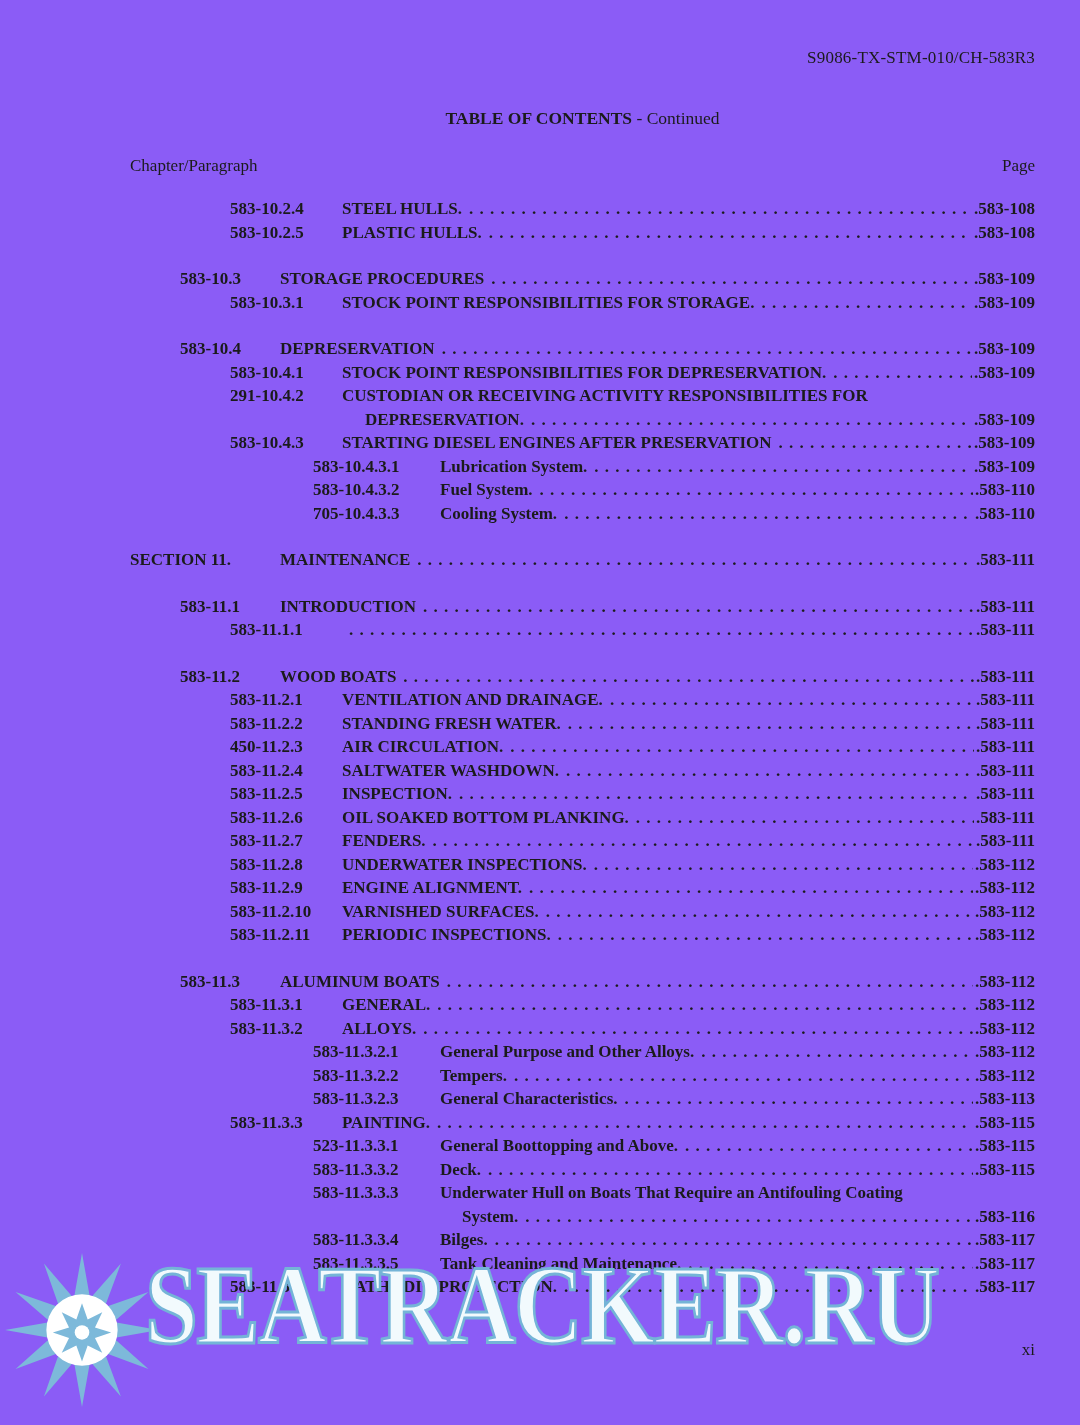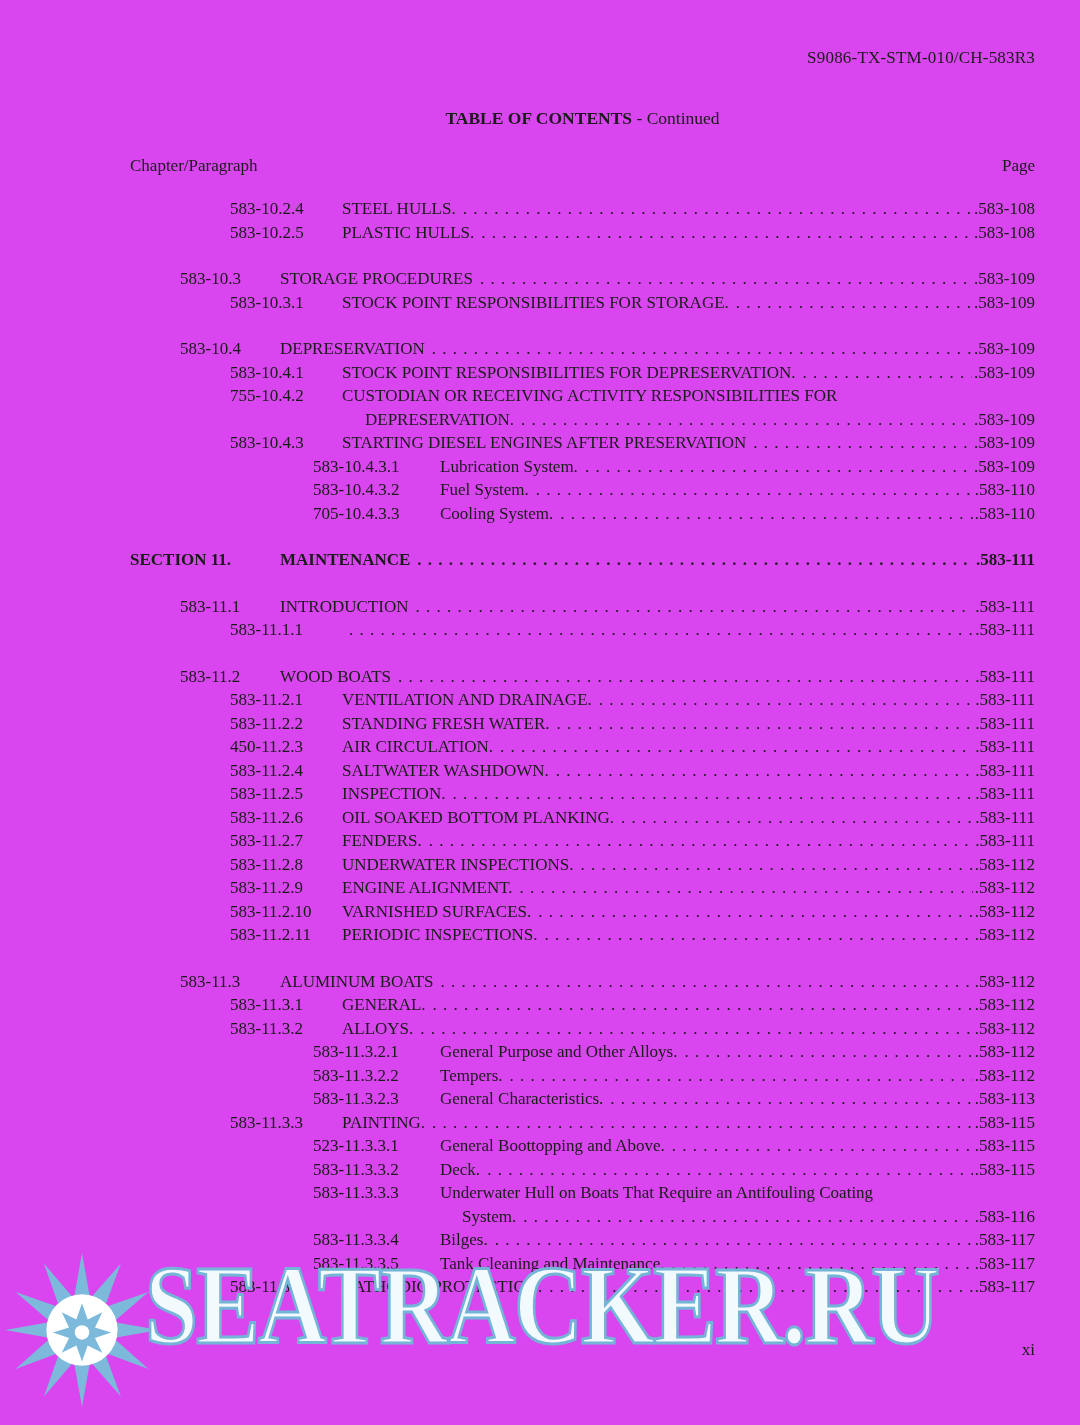--- a/index.html
+++ b/index.html
@@ -1,29 +1,29 @@
 <!DOCTYPE html>
 <html style="--wm: #74b4d7;"><head>
 <meta charset="utf-8">
 <style>
   html,body { margin:0; padding:0; background:#e8e8e8; }
   .page {
     position:relative; width:1080px; height:1425px; margin:0 auto;
-    background:#d946ef; overflow:hidden;
+    background:#8b5cf6; overflow:hidden;
     font-family:"Liberation Serif","DejaVu Serif",serif;
     color:#1b1b1b;
   }
   .content { position:absolute; left:130px; width:905px; top:48px; }
   .doc-id { text-align:right; font-size:17px; letter-spacing:.2px; }
   .title-line { text-align:center; margin-top:40px; font-size:17.5px; }
   .title-main { font-weight:bold; }
   .cols { display:flex; justify-content:space-between; margin-top:27px; font-size:17px;gap:32px; }
   #toc-groups { margin-top:21px; font-size:17px; }
   .group + .group { margin-top:23px; }
-  .row { display:flex; align-items:baseline; line-height:23.5px; white-space:nowrap; }
+  .row { display:flex; align-items:baseline; line-height:23.5px; white-space:nowrap;font-weight:bold; }
   .row.bold { font-weight:bold; }
   .num { flex:0 0 auto; }
   .title { flex:0 0 auto; }
   .lv0 { padding-left:0; }    .lv0 .num { width:150px; }
   .lv1 { padding-left:50px; } .lv1 .num { width:100px; }
   .lv2 { padding-left:100px;} .lv2 .num { width:112px; }
   .lv3 { padding-left:183px;} .lv3 .num { width:127px; }
   .cont.lv2 { padding-left:235px; }
   .cont.lv3 { padding-left:332px; }
   .leader { flex:1 1 auto; overflow:hidden; white-space:nowrap; margin:0 2px 0 7px; letter-spacing:1px; }
@@ -95,21 +95,21 @@
       <span class="leader">. . . . . . . . . . . . . . . . . . . . . . . . . . . . . . . . . . . . . . . . . . . . . . . . . . . . . . . . . . . . . . . . . . . . . . . . . . . . . . . . . . . . . . . . . . . . . . . . . . . . . . . . . . . . . . . . . . . . . . . . . . . . . . . . . . </span>
       <span class="pg">583-109</span>
     </div>
           <div class="row lv2">
       <span class="num">583-10.4.1</span>
       <span class="title">STOCK POINT RESPONSIBILITIES FOR DEPRESERVATION.</span>
       <span class="leader">. . . . . . . . . . . . . . . . . . . . . . . . . . . . . . . . . . . . . . . . . . . . . . . . . . . . . . . . . . . . . . . . . . . . . . . . . . . . . . . . . . . . . . . . . . . . . . . . . . . . . . . . . . . . . . . . . . . . . . . . . . . . . . . . . . </span>
       <span class="pg">583-109</span>
     </div>
           <div class="row lv2">
-      <span class="num">755-10.4.2</span>
+      <span class="num">291-10.4.2</span>
       <span class="title">CUSTODIAN OR RECEIVING ACTIVITY RESPONSIBILITIES FOR</span>
 
     </div>
           <div class="row lv2 cont">
 
       <span class="title">DEPRESERVATION.</span>
       <span class="leader">. . . . . . . . . . . . . . . . . . . . . . . . . . . . . . . . . . . . . . . . . . . . . . . . . . . . . . . . . . . . . . . . . . . . . . . . . . . . . . . . . . . . . . . . . . . . . . . . . . . . . . . . . . . . . . . . . . . . . . . . . . . . . . . . . . </span>
       <span class="pg">583-109</span>
     </div>
           <div class="row lv2">

